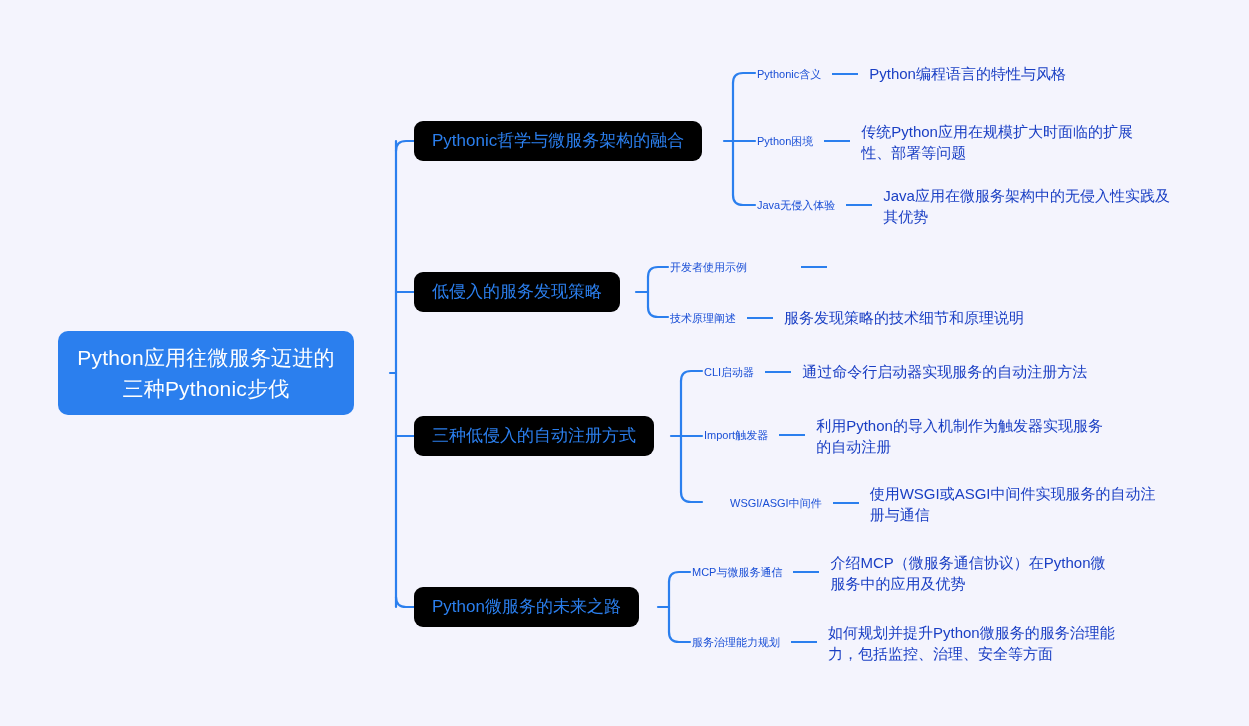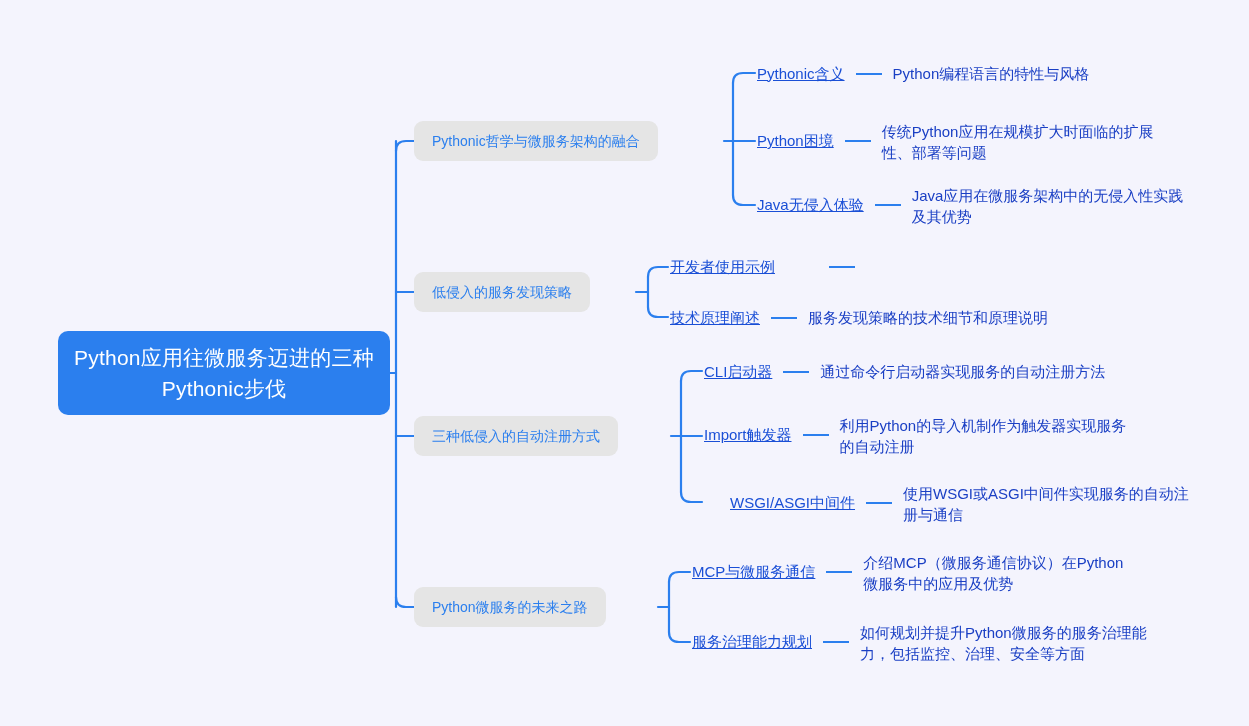--- a/index.html
+++ b/index.html
@@ -26,66 +26,65 @@
     width: 1249px;
     height: 726px;
     pointer-events: none;
   }
 
   
   .root-node {
     position: absolute;
     left: 58px;
     top: 331px;
-    width: 332px;
+    width: 296px;
     height: 84px;
     background: #2b7fee;
     border-radius: 10px;
     box-sizing: border-box;
     display: flex;
     align-items: center;
     justify-content: center;
     text-align: center;
     color: #ffffff;
     font-size: 21px;
     line-height: 31px;
     letter-spacing: 0.2px;
     padding: 0 14px;
   }
 
   
   .branch-node {
     position: absolute;
-    background: #e5e5e5;
+    background: #000000;
     border-radius: 9px;
     box-sizing: border-box;
     display: flex;
     align-items: center;
     justify-content: center;
     color: #2b7fee;
-    font-size: 14px;
+    font-size: 17px;
     line-height: 24px;
     white-space: nowrap;
     padding: 0 18px;
     height: 40px;
   }
 
   
   .leaf {
     position: absolute;
     display: flex;
     align-items: center;
     white-space: nowrap;
   }
   .leaf-label {
     color: #1a4fd6;
-    font-size: 15px;
+    font-size: 11px;
     line-height: 20px;
     white-space: nowrap;
-    text-decoration: underline;
   }
   .leaf-dash {
     display: inline-block;
     width: 26px;
     height: 2px;
     background: #2b7fee;
     margin: 0 11px;
     flex: 0 0 auto;
   }
   .leaf-desc {

